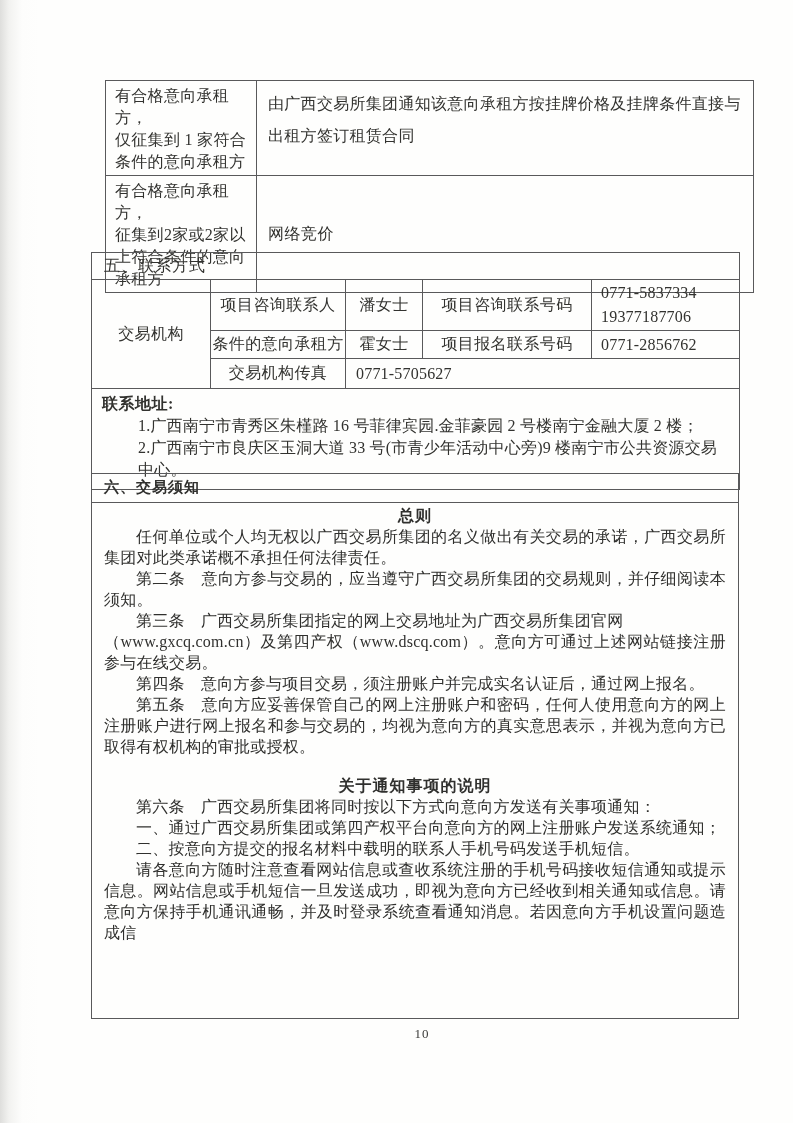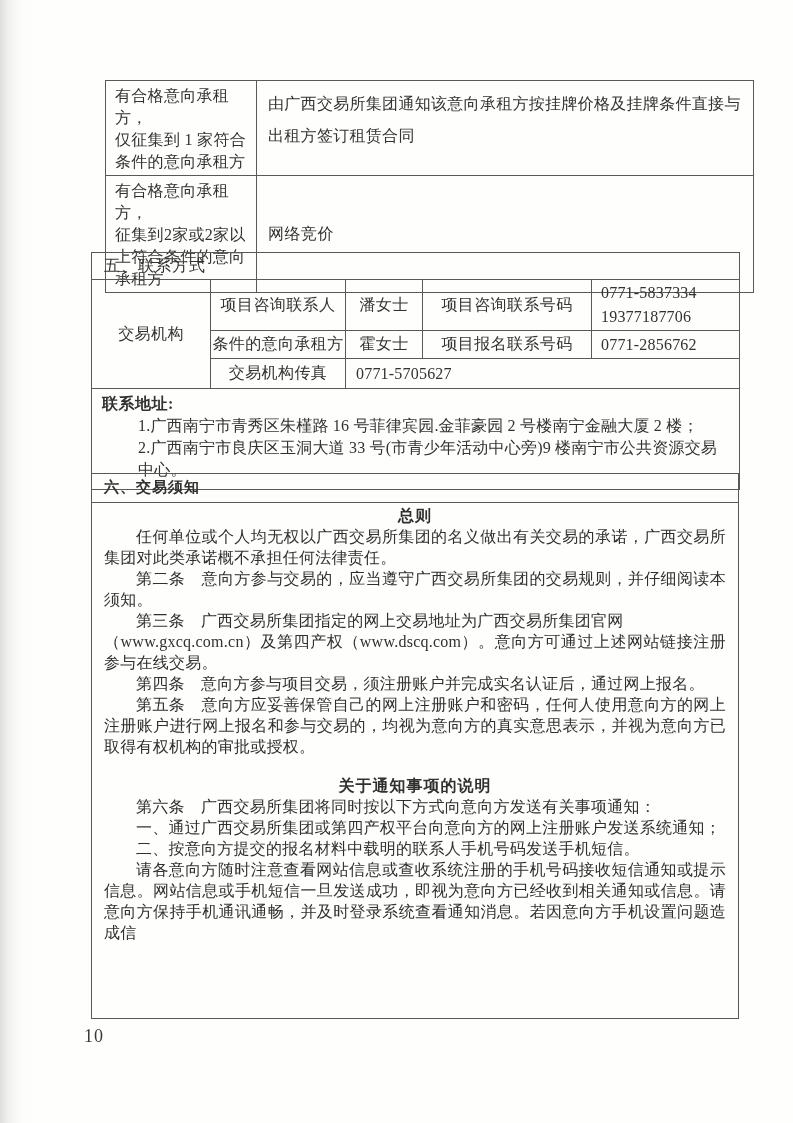--- a/index.html
+++ b/index.html
@@ -71,22 +71,22 @@
     text-align:center;font-weight:bold;font-size:16px;line-height:21px;
     margin:1px 0 0 0;letter-spacing:1px;
   }
   .center-head.second{margin-top:18px;}
   .notice-body p{
     margin:0;font-size:16px;line-height:21px;letter-spacing:0.25px;
     text-align:justify;text-indent:2em;white-space:pre-line;
   }
   
   .page-num{
-    position:absolute;left:84px;top:1026px;width:648px;
-    text-align:left;font-size:18px;color:#3a3a38;letter-spacing:1px;
+    position:absolute;left:98px;top:1026px;width:648px;
+    text-align:center;font-size:13px;color:#3a3a38;letter-spacing:1px;
   }
 </style>
 </head>
 <body>
 
 <div class="page">
 
   <table class="t-method">
     <colgroup>
         <col style="width:151px">

